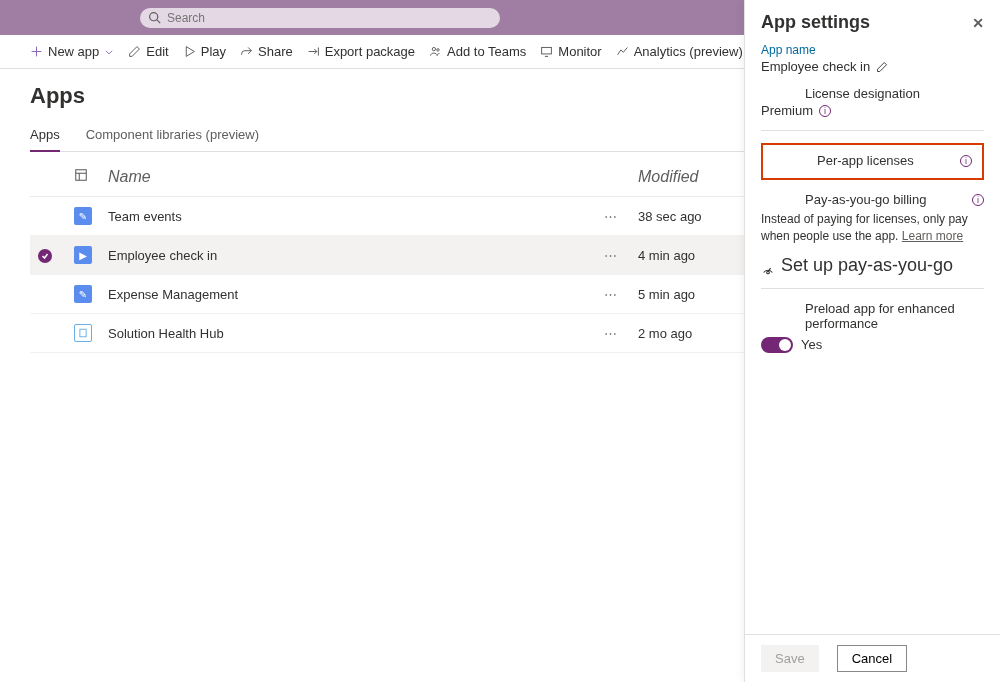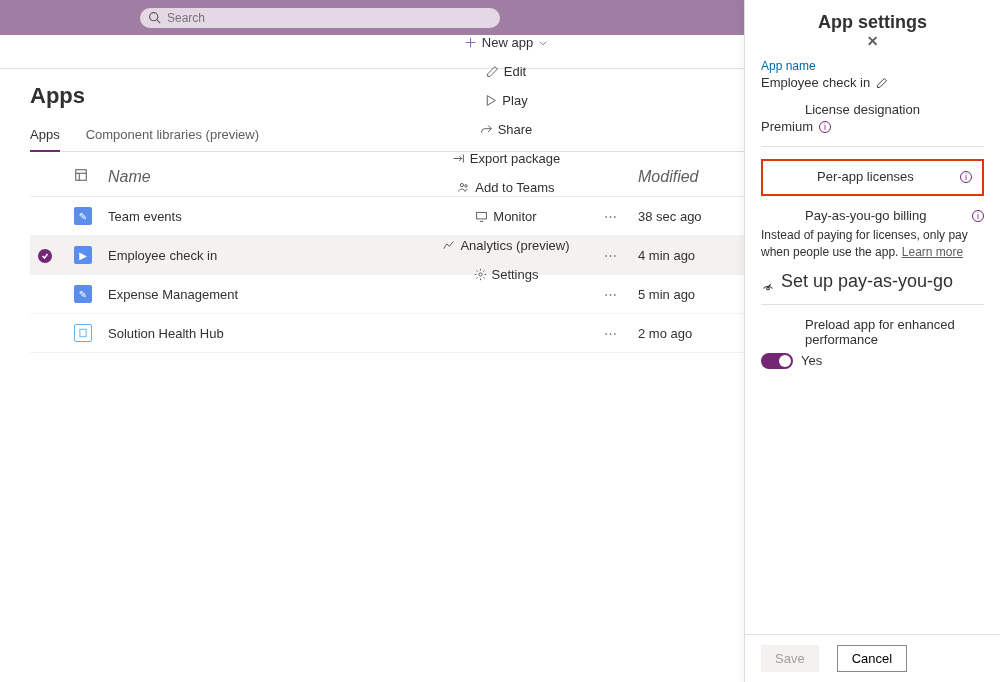--- a/index.html
+++ b/index.html
@@ -3,41 +3,41 @@
 <meta charset="utf-8">
 <style>
   * { box-sizing: border-box; margin: 0; padding: 0; font-family: "Segoe UI", Tahoma, sans-serif; }
   body { width:1000px; height:682px; background:#fff; color:#323130; font-size:13px; overflow:hidden; }
   .top-bar { height:35px; background:#a07da3; display:flex; align-items:center; padding:0 10px; color:#fff; }
   .search-box { margin-left:130px; width:360px; height:20px; background:#e4d8e5; border-radius:12px; display:flex; align-items:center; padding:0 8px; color:#555; }
   .search-box svg { margin-right:6px; flex:none; }
   .search-box input { border:none; background:transparent; outline:none; flex:1; font-size:12px; color:#333; }
   .env { margin-left:auto; display:flex; align-items:center; gap:6px; font-size:11px; line-height:1.2; }
   .env .labels { display:flex; flex-direction:column; }
-  .cmd-bar { height:34px; border-bottom:1px solid #e1dfdd; display:flex; align-items:center; padding:0 18px 0 30px; gap:14px; background:#fff;flex-direction:column; }
+  .cmd-bar { height:34px; border-bottom:1px solid #e1dfdd; display:flex; align-items:center; padding:0 18px 0 30px; gap:14px; background:#fff; }
   .cmd-item { display:flex; align-items:center; gap:5px; font-size:13px; color:#323130; cursor:pointer; }
   .cmd-item svg { stroke:#605e5c; }
   .cmd-new svg { stroke:#8764b8; }
   .content { padding:14px 30px; height:calc(100% - 35px - 34px); background:#fff; }
   h1.page-title { font-size:22px; font-weight:600; margin-bottom:18px; }
   .tabs { display:flex; gap:26px; border-bottom:1px solid #e1dfdd; }
   .tab { padding:0 0 8px 0; font-size:13px; color:#605e5c; cursor:pointer; }
   .tab.active { color:#323130; border-bottom:2px solid #742774; margin-bottom:-1px; }
   table.list { width:100%; border-collapse:collapse; margin-top:6px; }
   table.list th { text-align:left; font-weight:400; color:#605e5c; font-size:16px; padding:10px 8px; border-bottom:1px solid #edebe9;font-style:italic; }
   table.list td { padding:10px 8px; font-size:13px; color:#323130; border-bottom:1px solid #f3f2f1; }
   tr.row.selected { background:#f3f2f1; }
   .sel-circle { width:14px; height:14px; border-radius:50%; background:#742774; display:inline-flex; align-items:center; justify-content:center; }
   .app-icon { width:18px; height:18px; background:#5b8dee; display:inline-flex; align-items:center; justify-content:center; color:#fff; border-radius:2px; font-size:10px; }
   .app-icon.outline { background:#fff; border:1px solid #69afe5; color:#69afe5; }
   .more { color:#605e5c; letter-spacing:1px; cursor:pointer; }
   
   .panel { position:absolute; top:0; right:0; width:256px; height:100%; background:#fff; border-left:1px solid #e1dfdd; box-shadow:-2px 0 8px rgba(0,0,0,.05); display:flex; flex-direction:column; }
   .panel-body { padding:12px 16px 0 16px; flex:1; overflow:auto; }
-  .panel h2 { font-size:18px; font-weight:600; display:flex; justify-content:space-between; align-items:center;flex-direction:column; }
+  .panel h2 { font-size:18px; font-weight:600; display:flex; justify-content:space-between; align-items:center; }
   .panel .close { cursor:pointer; font-size:14px; color:#605e5c; }
   .field-label { font-size:12px; color:#0369a1; margin-top:10px; }
   .field-value { font-size:13px; margin-top:2px; display:flex; align-items:center; gap:6px; }
   .section-h { font-weight:400; font-size:13px; margin-top:12px; display:flex; align-items:center; gap:6px;margin-left:44px; }
   .divider { border-top:1px solid #e1dfdd; margin:12px 0; }
   .highlight-box { border:2px solid #d83b01; padding:8px 10px 10px 10px; margin-top:6px; position:relative; }
   .toggle { display:flex; align-items:center; gap:8px; margin-top:6px; }
   .toggle-pill { width:32px; height:16px; border-radius:10px; background:#742774; position:relative; }
   .toggle-pill::after { content:""; position:absolute; width:12px; height:12px; background:#fff; border-radius:50%; top:2px; right:2px; }
   .desc { font-size:12px; color:#323130; line-height:1.4; margin-top:4px; }

